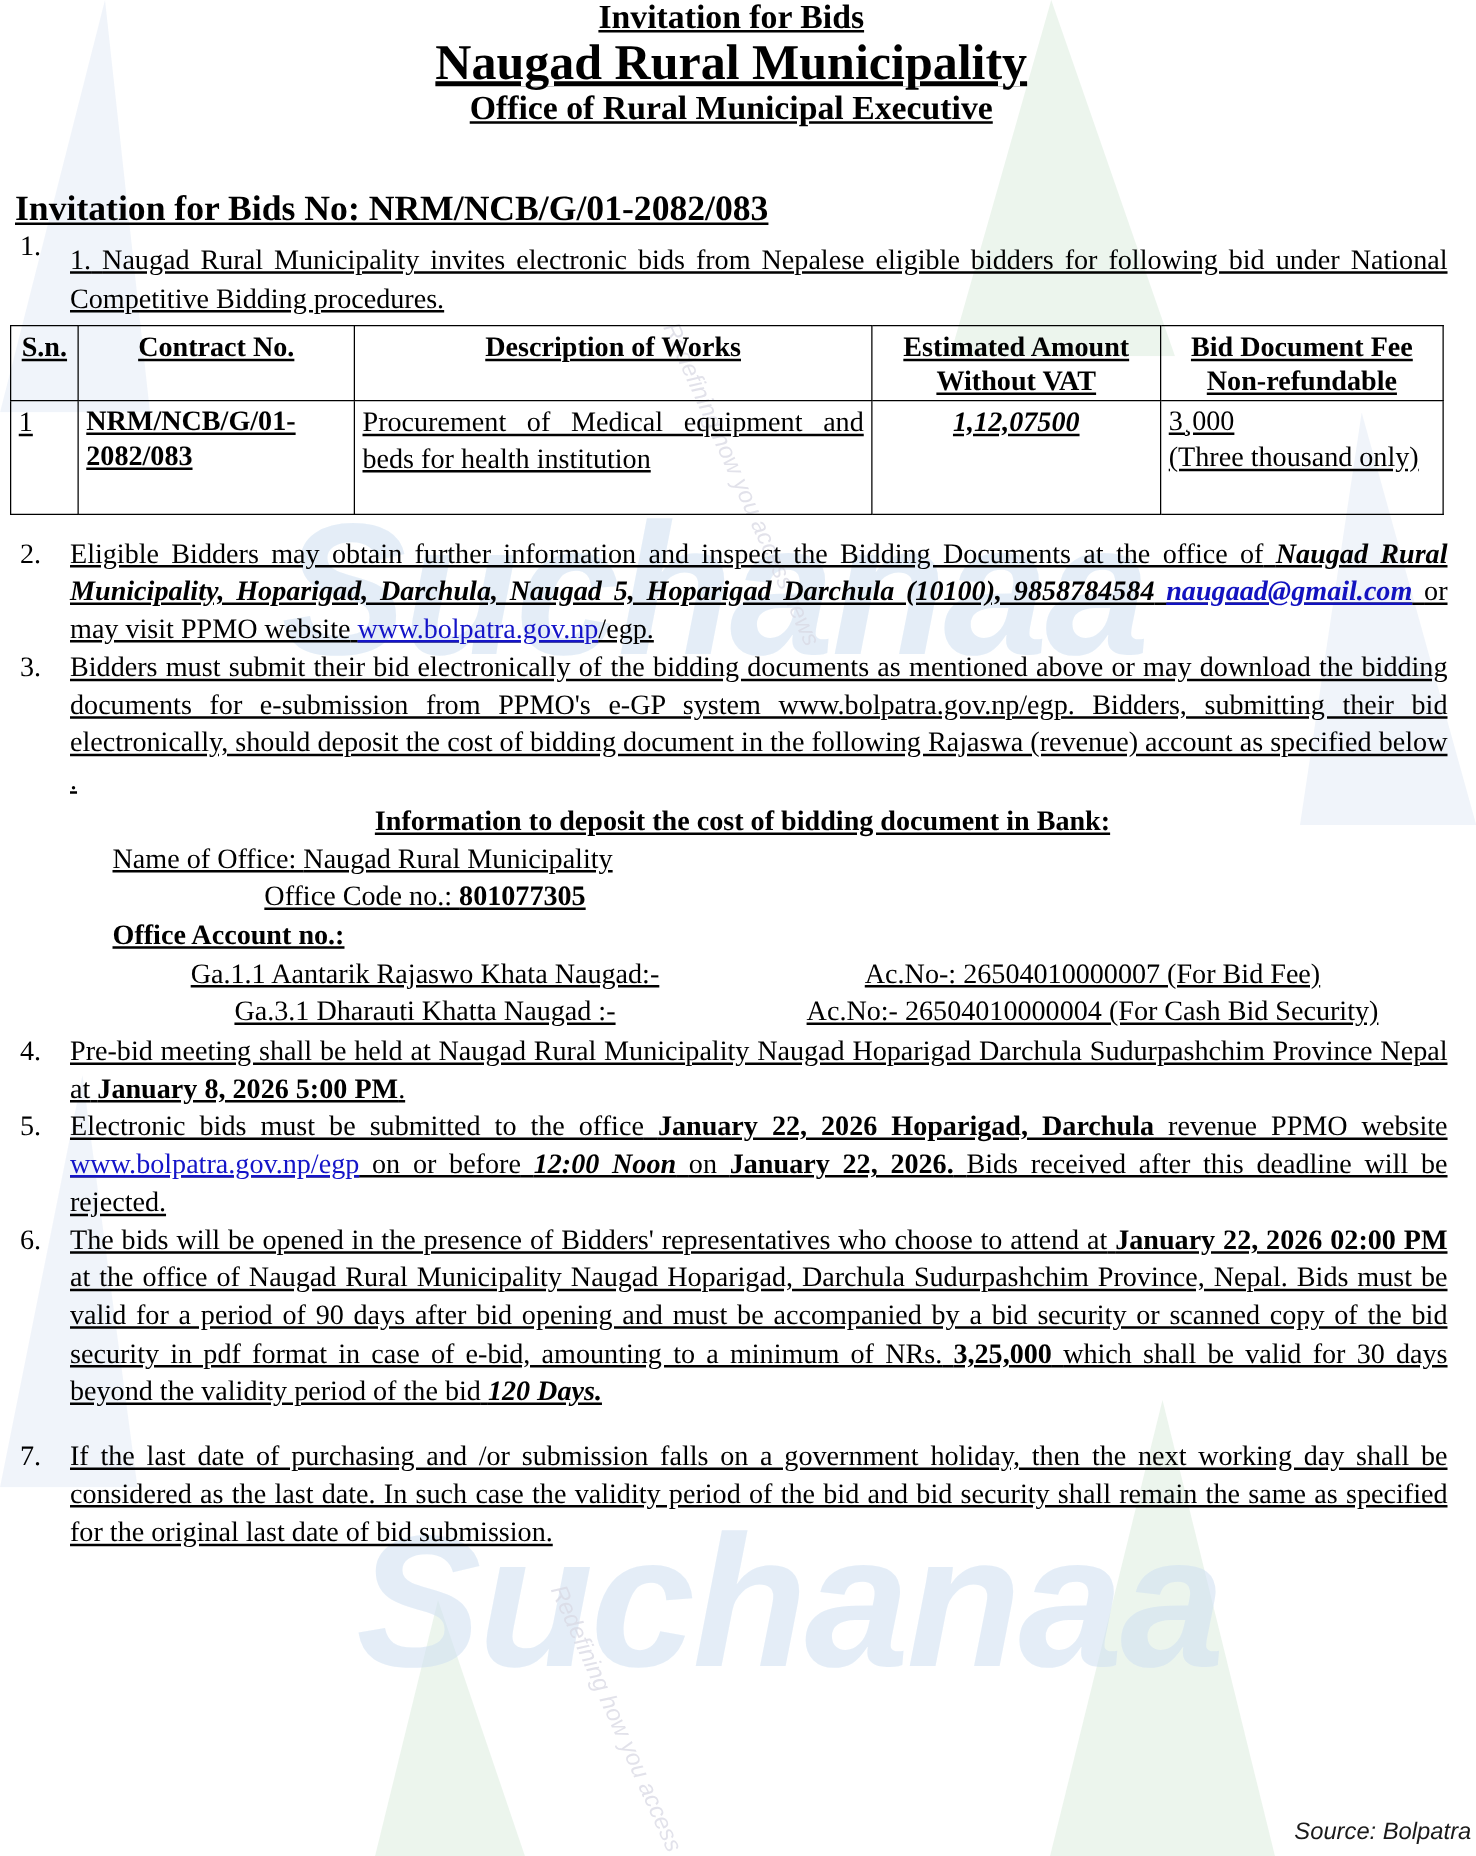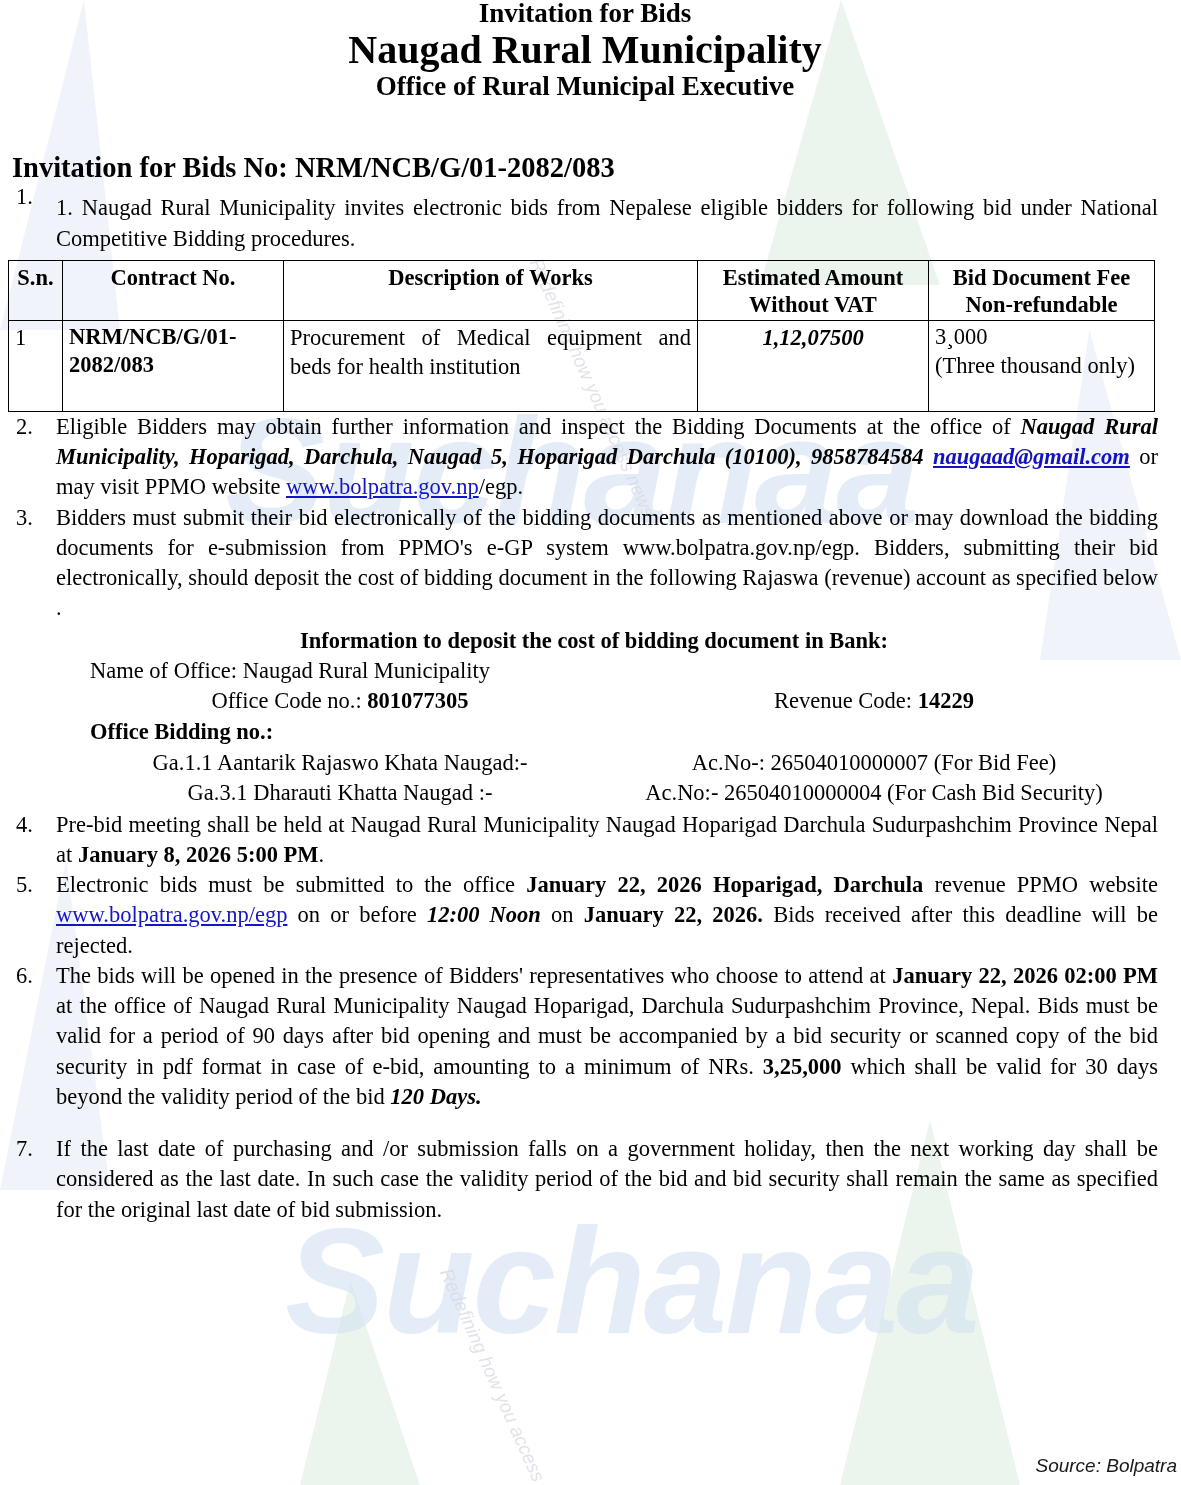--- a/index.html
+++ b/index.html
@@ -70,20 +70,21 @@
   .b3 { left: 0px; top: 860px; width: 110px; height: 330px;
         clip-path: polygon(60% 0, 100% 100%, 0 100%); }
 
   
   .page {
     position: relative;
     z-index: 2;
     padding: 0 12px;
     box-sizing: border-box;
     width: 1170px;
+    text-decoration: underline;
   }
 
   .hdr-small {
     text-align: center;
     font-weight: bold;
     font-size: 27px;
     line-height: 1.02;
     margin: 0;
     padding-top: 0px;
   }
@@ -151,21 +152,21 @@
   a.mail {
     color: #1212c0;
     font-weight: bold;
     font-style: italic;
     text-decoration: underline;
   }
 
   
   table.bids {
     width: 1146px;
-    margin: 6px 0 0 -4px;
+    margin: 6px 0 16px -4px;
     border-collapse: collapse;
     table-layout: fixed;
     font-size: 22.5px;
   }
   table.bids th, table.bids td {
     border: 1.6px solid #000;
     padding: 2px 6px;
     vertical-align: top;
   }
   table.bids th {
@@ -308,24 +309,23 @@
   </ol>
 
   <div class="bank-title">Information to deposit the cost of bidding document in Bank:</div>
 
   <div class="bank-rows">
     <div class="r">
       <div class="c1" style="width:auto;flex:0 0 auto"><span>Name of Office: </span><span>Naugad Rural Municipality</span></div>
     </div>
     <div class="r">
       <div class="c1"><span>Office Code no.: </span><b>801077305</b></div>
-      <div class="c2"><span>Revenue Code: </span><b>14229</b></div>
-    </div>
-    <div class="r">
-      <div class="c1" style="width:auto;flex:0 0 auto"><b>Office Bidding no.:</b></div>
+    </div>
+    <div class="r">
+      <div class="c1" style="width:auto;flex:0 0 auto"><b>Office Account no.:</b></div>
     </div>
     <div class="r">
       <div class="c1">Ga.1.1 Aantarik Rajaswo Khata Naugad:-</div>
       <div class="c2">Ac.No-: 26504010000007 (For Bid Fee)</div>
     </div>
     <div class="r">
       <div class="c1">Ga.3.1 Dharauti Khatta Naugad :-</div>
       <div class="c2">Ac.No:- 26504010000004 (For Cash Bid Security)</div>
     </div>
   </div>

